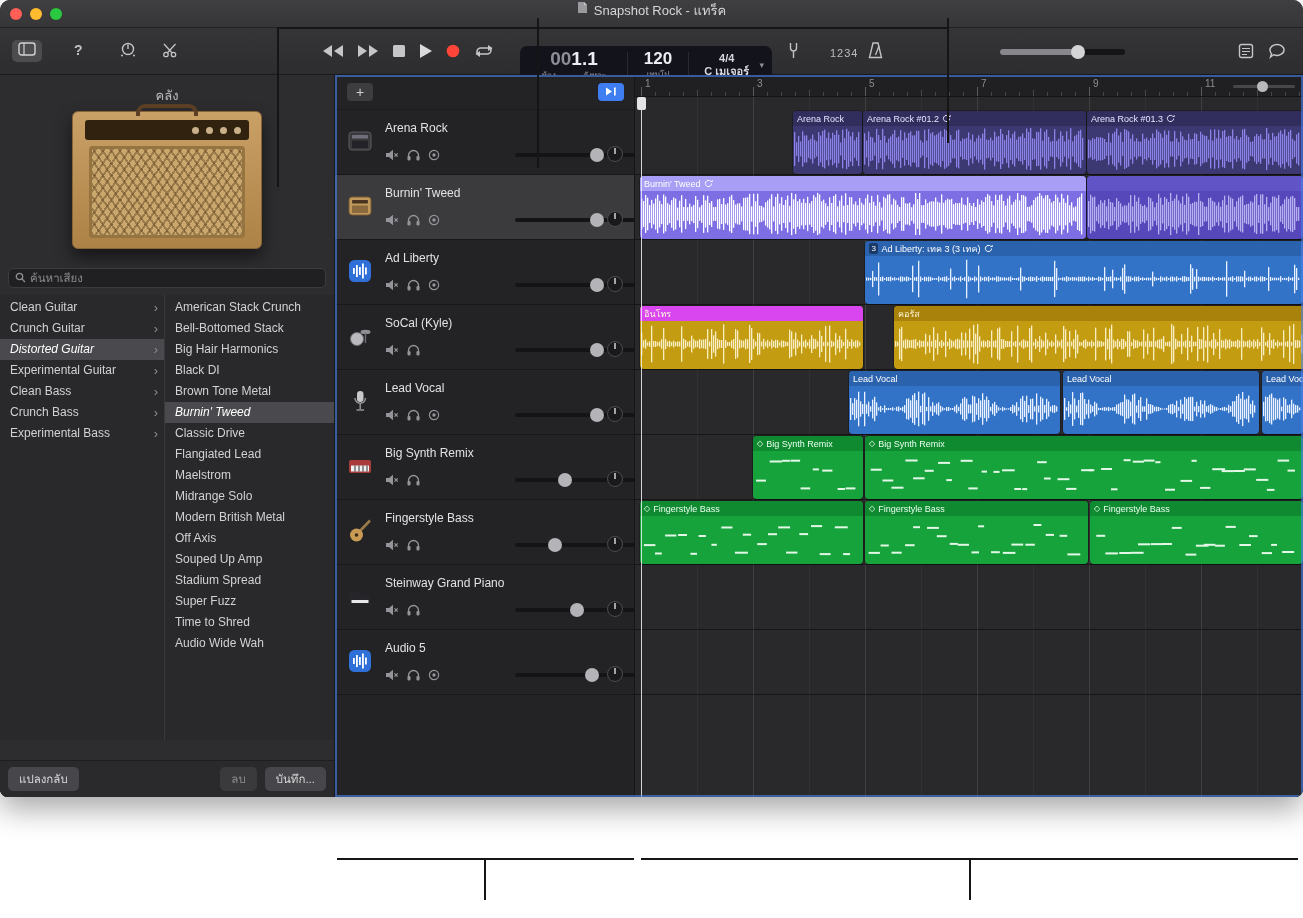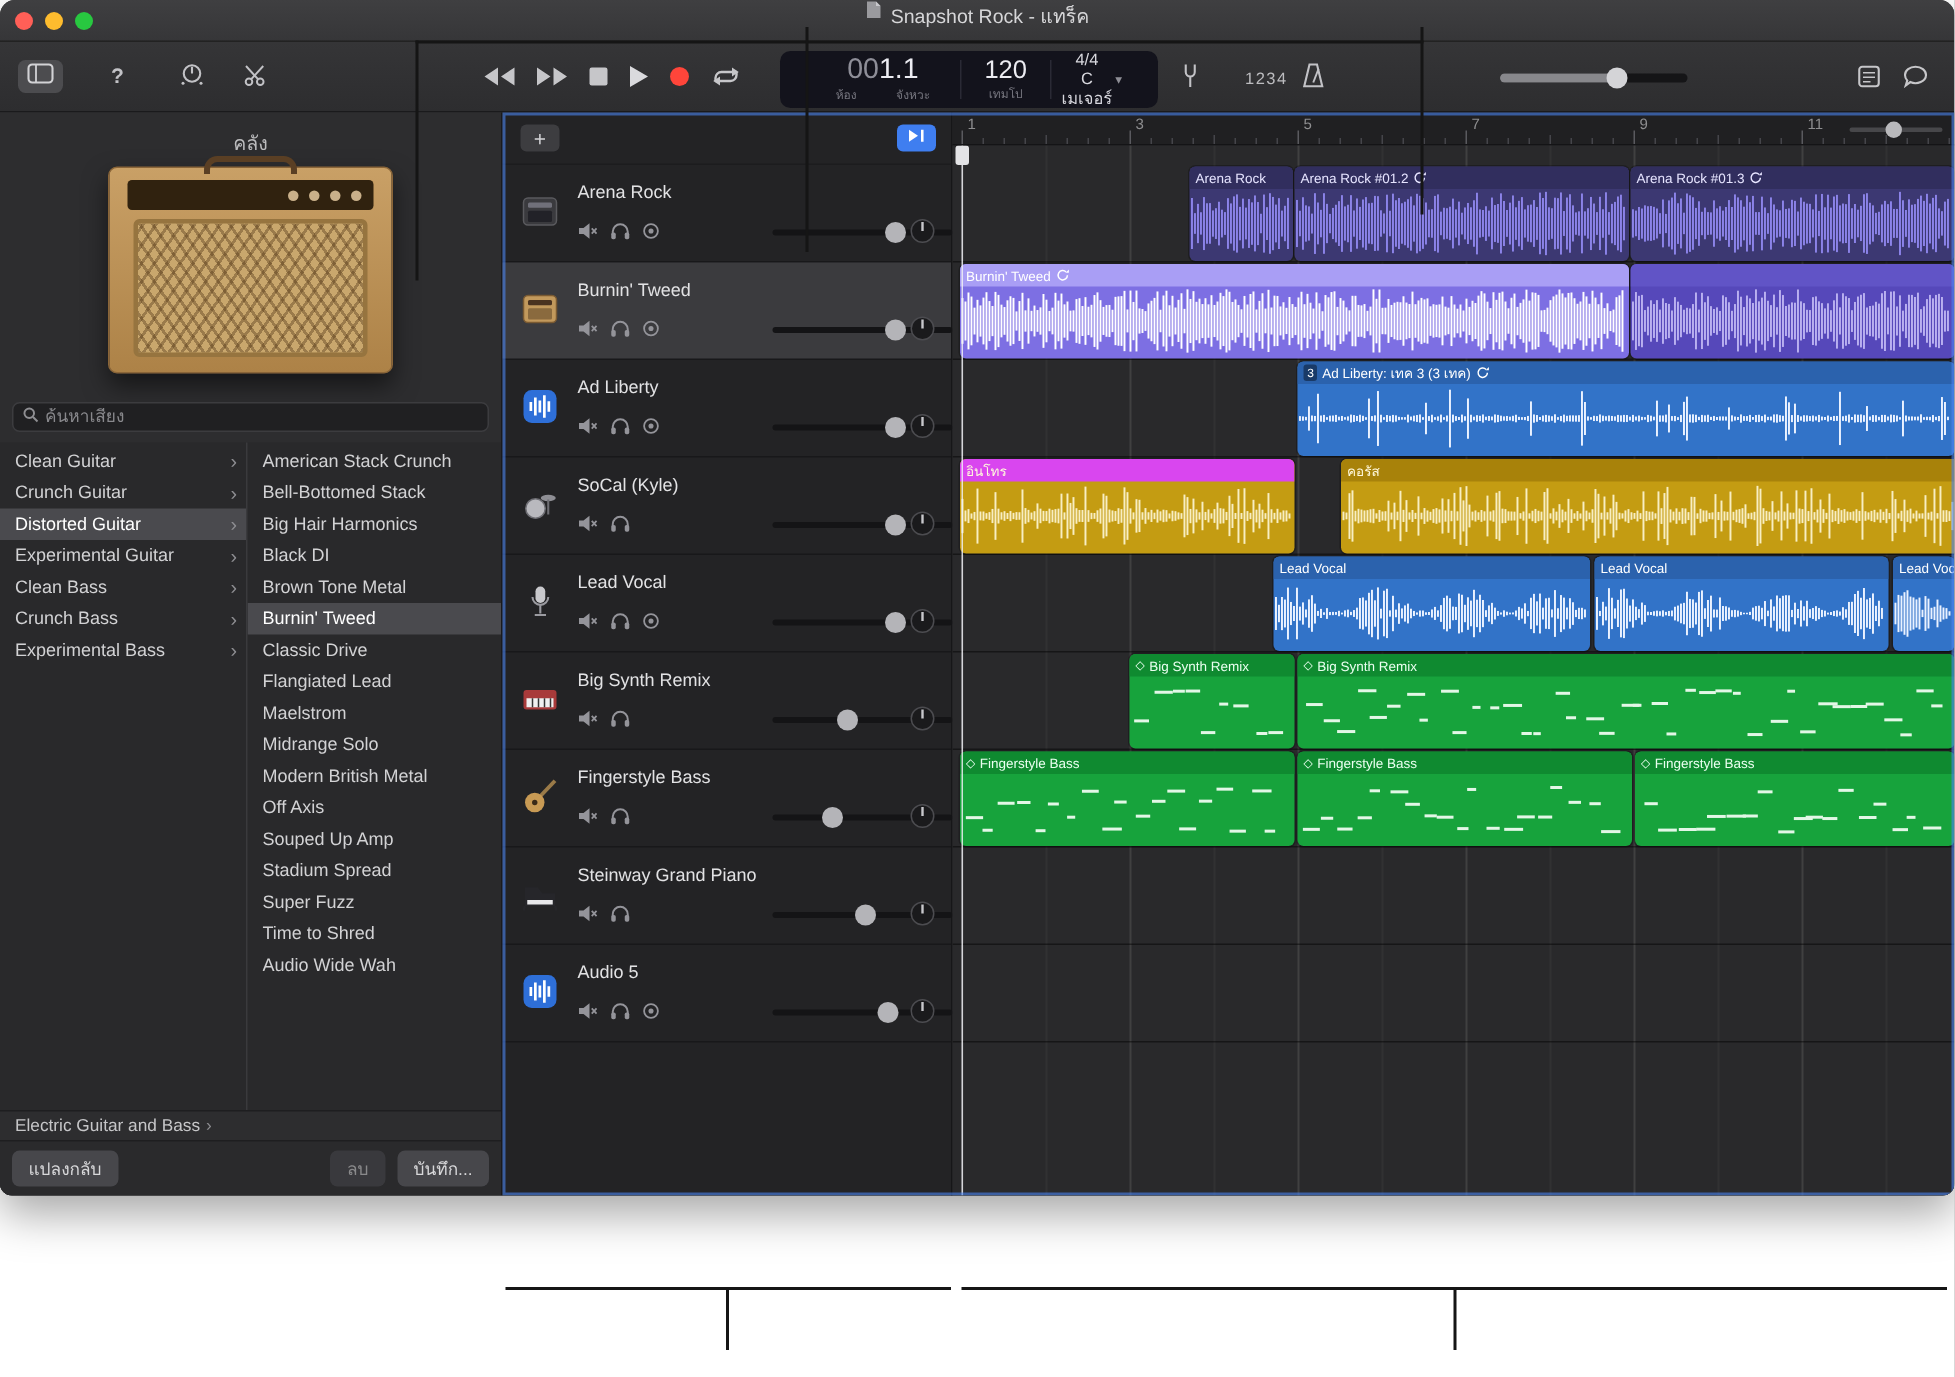--- a/index.html
+++ b/index.html
@@ -27,22 +27,22 @@
 
   .toolbar { position:absolute; left:0; top:28px; right:0; height:47px;
              background:linear-gradient(#353537,#2d2d2f); border-bottom:1px solid #1a1a1c; }
   .tb-abs { position:absolute; display:flex; align-items:center; }
   .tb-btn { display:flex; align-items:center; justify-content:center; }
   .boxed { width:30px; height:22px; background:#4c4c4f; border-radius:5px; }
   .help-q { font-size:14px; font-weight:bold; color:#c2c2c6; }
   .transport { gap:13px; }
   .count-in { font-size:11px; color:#bcbcbf; letter-spacing:1px;text-align:right; }
 
-  .lcd { position:absolute; left:520px; top:6px; width:252px; height:38px;
-         background:#13131c; border-radius:7px; display:flex; align-items:center; padding:0 24px; }
+  .lcd { position:absolute; left:520px; top:18px; width:252px; height:38px;
+         background:#13131c; border-radius:7px; display:flex; align-items:center; padding:0 8px;font-weight:bold; }
   .lcd-pos { width:92px; text-align:center; }
   .lcd-digits { font-size:19px; line-height:19px; color:#ececf2; }
   .lcd-digits .dim { color:#8e8e98; }
   .lcd-units { display:flex; justify-content:space-around; font-size:8px; color:#76767f; margin-top:1px; }
   .lcd-sep { width:1px; height:26px; background:#2a2a35; margin:0 7px; }
   .lcd-tempo { width:46px; text-align:center; }
   .lcd-tempo .big { font-size:17px; line-height:18px; color:#ececf2; }
   .lcd-tempo .unit { font-size:8px; color:#76767f; }
   .lcd-key { text-align:center; flex:1; font-size:11px; color:#d8d8de; line-height:13px; }
   .lcd-chev { font-size:9px; color:#8e8e96; margin-left:2px; }
@@ -78,21 +78,21 @@
                        color:#d8d8da; font-size:11.5px; font-family:inherit; }
   .search-wrap input::placeholder { color:#88888c; }
   .lib-lists { position:absolute; top:220px; left:0; right:0; bottom:57px; background:#29292b; display:flex; }
   .lib-col { padding-top:2px; overflow:hidden; }
   .col-cats { width:165px; border-right:1px solid #3a3a3d; }
   .col-presets { flex:1; }
   .lib-row { height:21px; line-height:21px; padding:0 6px 0 10px; font-size:12px; color:#d2d2d4;
              display:flex; align-items:center; white-space:nowrap; }
   .lib-row .lbl { flex:1; overflow:hidden; }
   .lib-row .chev { color:#8e8e92; font-size:13px; }
-  .lib-row.selected { background:#4a4a4e; color:#fff; }
+  .lib-row.selected { background:#4a4a4e; color:#fff;font-style:italic; }
   .lib-footer { position:absolute; left:0; right:0; bottom:37px; height:20px; line-height:20px;
                 padding:0 10px; font-size:11.5px; color:#c6c6c8; border-top:1px solid #1e1e20; }
   .lib-footer .chev { color:#8e8e92; margin-left:4px; }
   .lib-buttonbar { position:absolute; left:0; right:0; bottom:0; height:37px; background:#2a2a2c;
                    border-top:1px solid #1e1e20; display:flex; align-items:center; padding:0 8px; gap:8px; }
   .lib-btn { background:#47474b; border-radius:5px; font-size:11.5px; color:#d8d8da; padding:3px 11px; }
   .lib-btn.dim { opacity:.55; }
   .lib-spacer { flex:1; }
 
   
@@ -412,23 +412,20 @@
               <div class="lib-row">
                 <span class="lbl">Super Fuzz</span>
               </div>
               <div class="lib-row">
                 <span class="lbl">Time to Shred</span>
               </div>
               <div class="lib-row">
                 <span class="lbl">Audio Wide Wah</span>
               </div>
             </div>
-        </div>
-        <div class="lib-footer">
-          <span>Electric Guitar and Bass</span><span class="chev">›</span>
         </div>
         <div class="lib-buttonbar">
           <button class="lib-btn">แปลงกลับ</button>
           <span class="lib-spacer"></span>
           <button class="lib-btn dim">ลบ</button>
           <button class="lib-btn">บันทึก...</button>
         </div>
       </aside>
 
       <div class="tracks-area">

